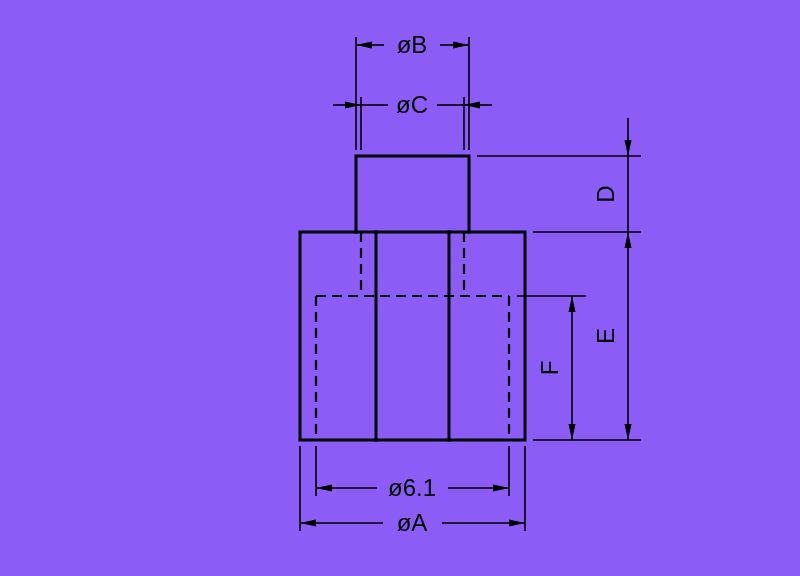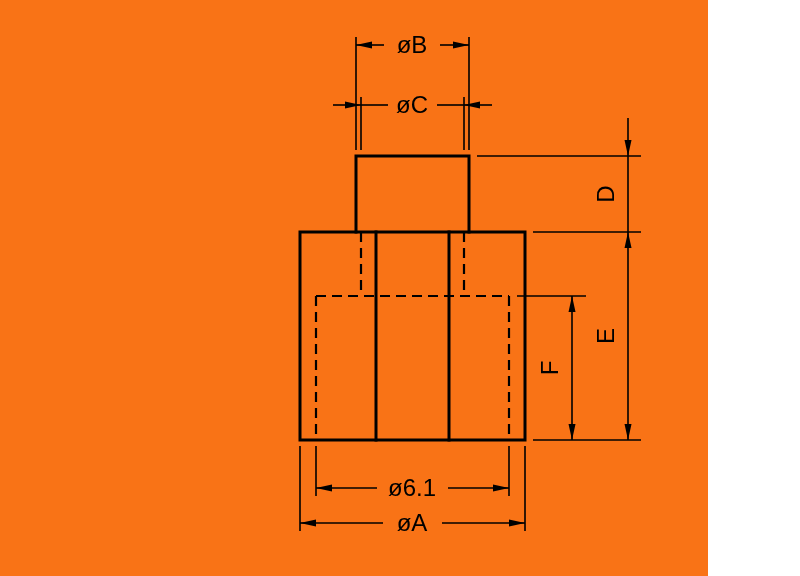--- a/index.html
+++ b/index.html
@@ -5,23 +5,23 @@
   html, body {
     margin: 0;
     padding: 0;
     background: #ffffff;
     width: 800px;
     height: 576px;
     overflow: hidden;
   }
   .stage {
     position: relative;
-    width: 708px;
+    width: 800px;
     height: 576px;
-    background: #f97316;
+    background: #8b5cf6;
   }
   svg { display: block; }
   .outline {
     stroke: #000000;
     stroke-width: 3;
     fill: none;
     stroke-linecap: square;
   }
   .hidden-line {
     stroke: #000000;

